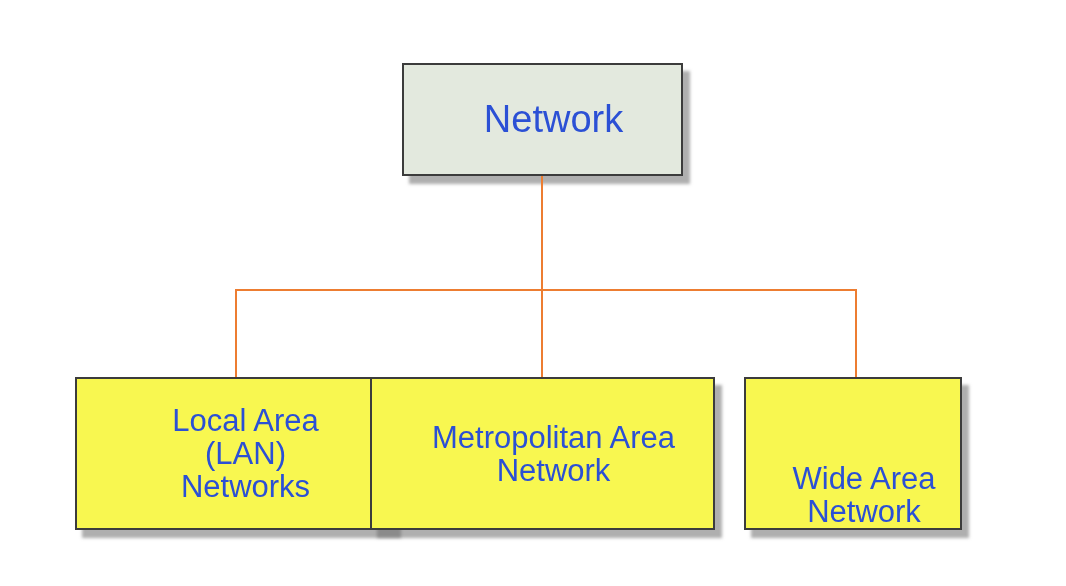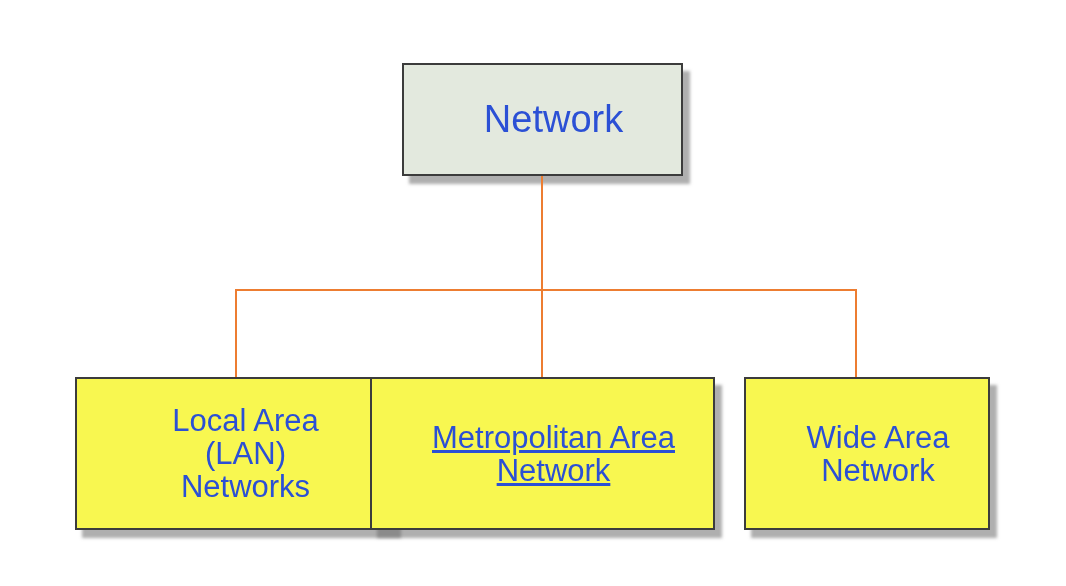--- a/index.html
+++ b/index.html
@@ -34,22 +34,22 @@
     font-size: 38px;
   }
   .node.child {
     top: 377px;
     height: 153px;
     background: var(--child-fill, #f8f750);
     font-size: 31px;
     line-height: 33px;
   }
   .node.child-lan { left: 75px;  width: 319px; }
-  .node.child-man { left: 370px; width: 345px; text-decoration: underline; }
-  .node.child-wan { left: 744px; width: 246px; }
+  .node.child-man { left: 370px; width: 345px; }
+  .node.child-wan { left: 744px; width: 218px; align-items: flex-end; }
   .connector {
     position: absolute;
     background: var(--connector-color, #ed7d31);
   }
   .conn-stem       { left: 541px; top: 176px; width: 2px;   height: 113px; }
   .conn-rail       { left: 235px; top: 289px; width: 622px; height: 2px;   }
   .conn-drop-left  { left: 235px; top: 289px; width: 2px;   height: 88px;  }
   .conn-drop-mid   { left: 541px; top: 289px; width: 2px;   height: 88px;  }
   .conn-drop-right { left: 855px; top: 289px; width: 2px;   height: 88px;  }
   .label-line { white-space: nowrap; }

